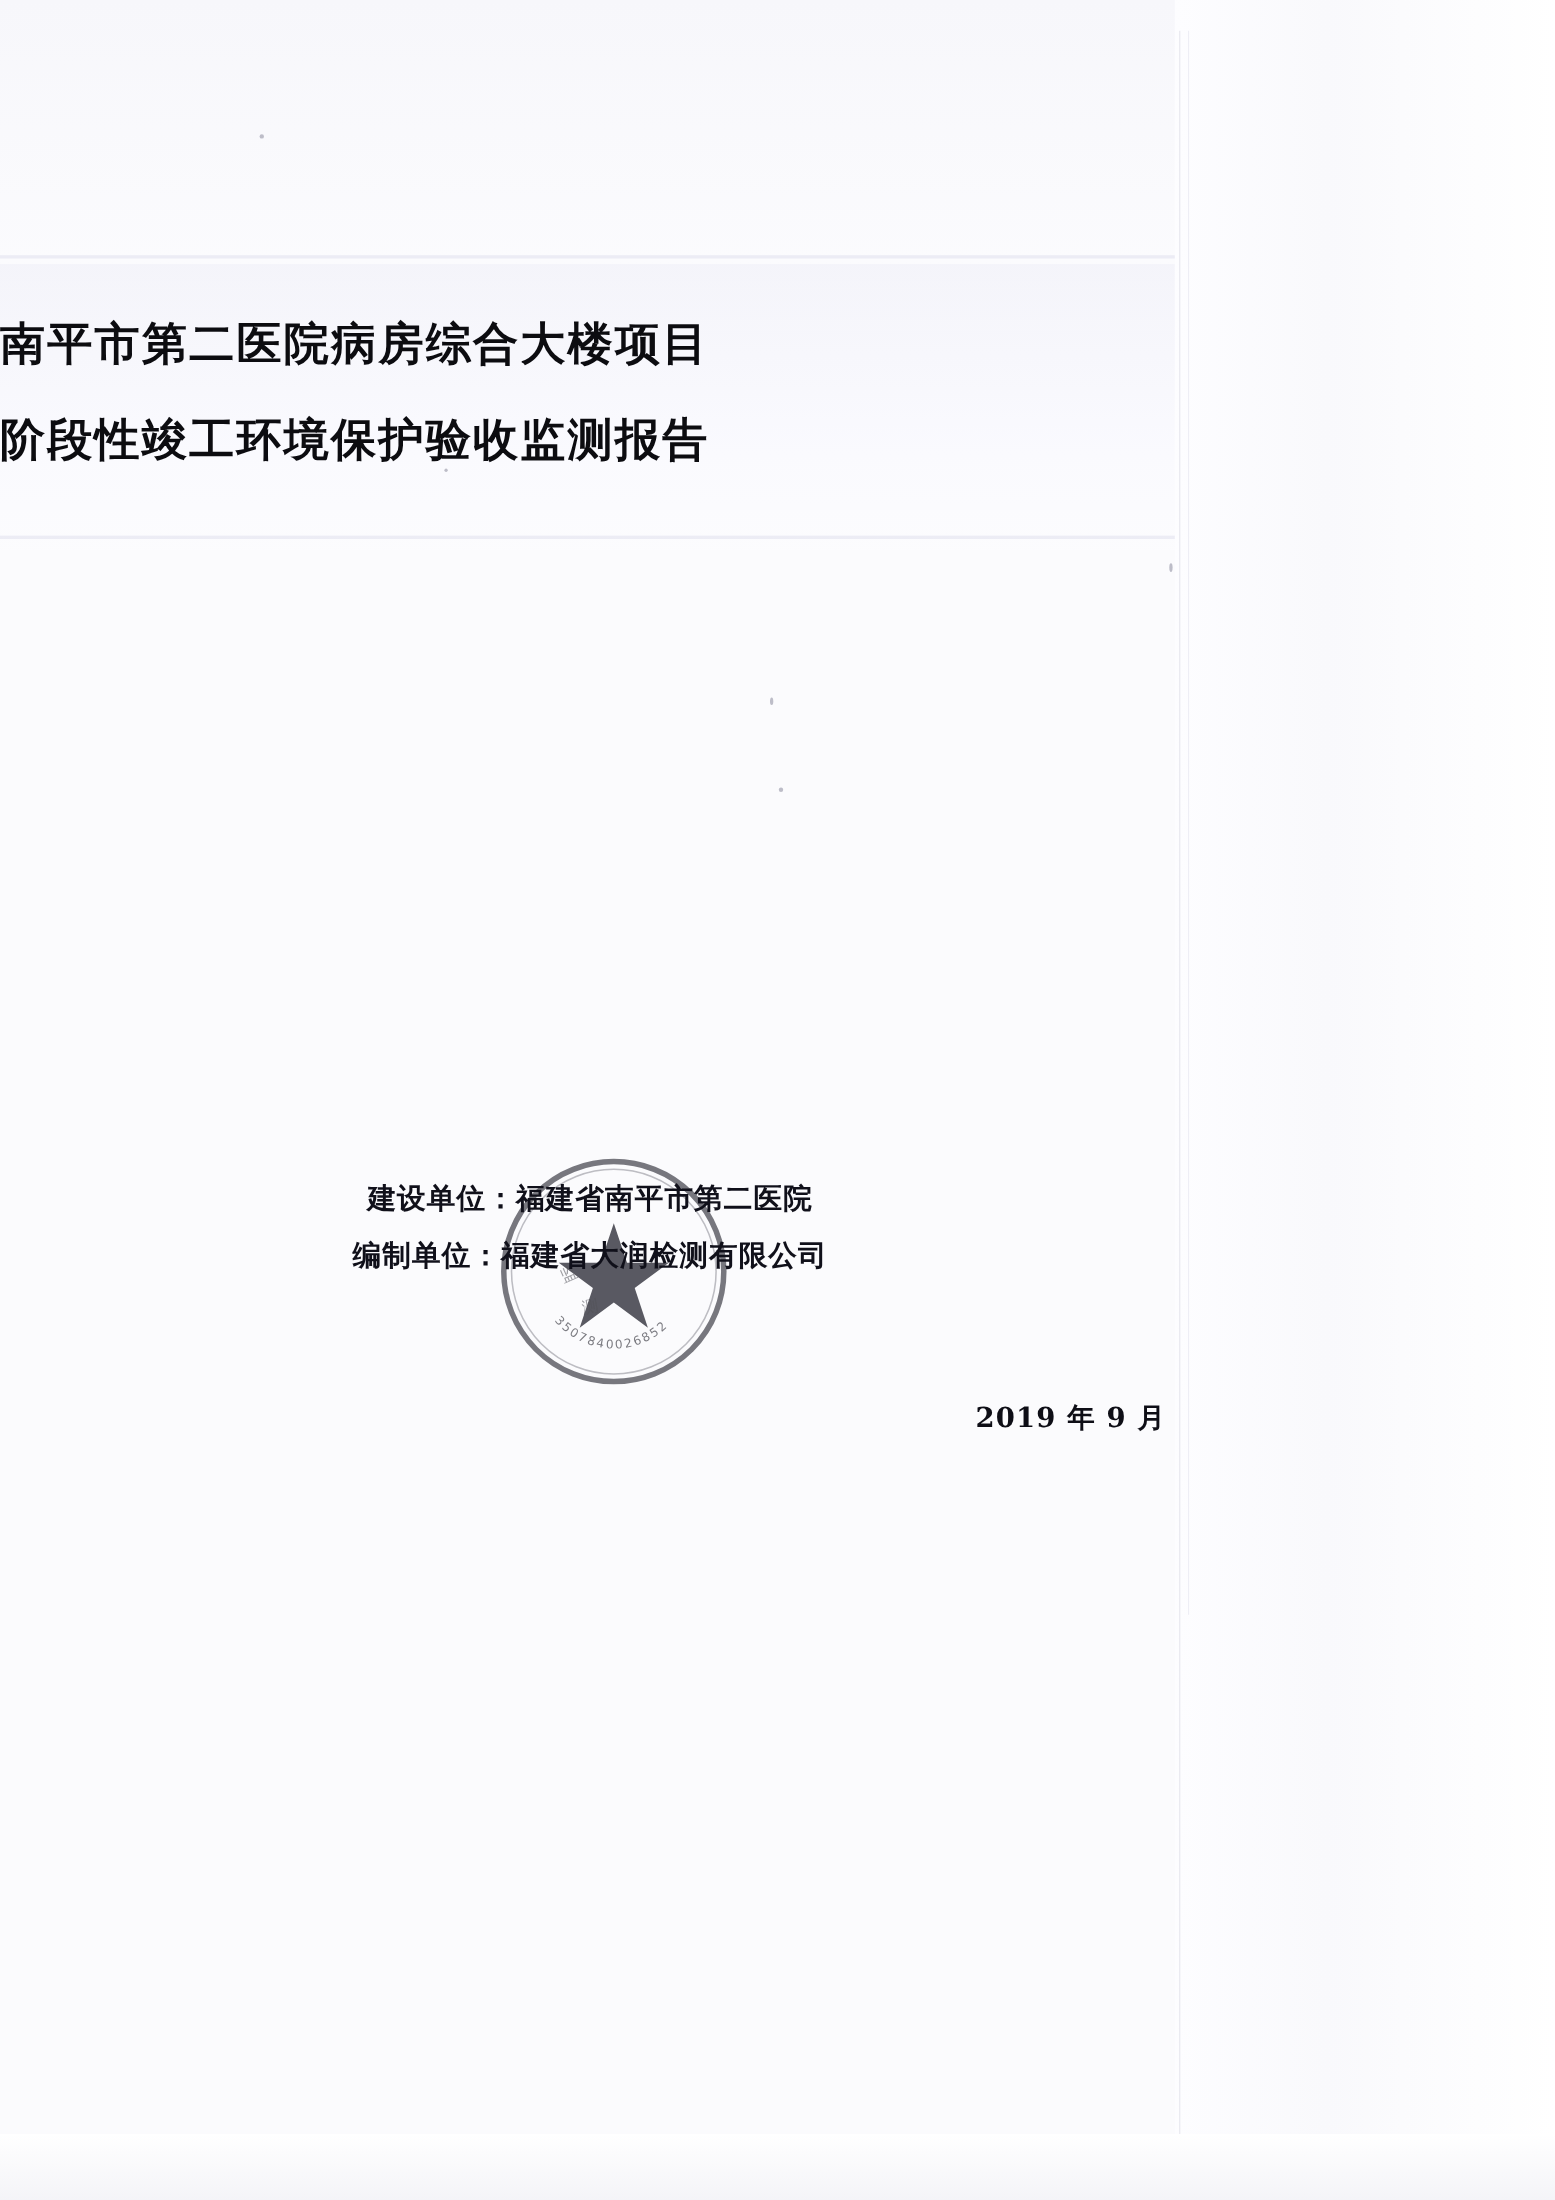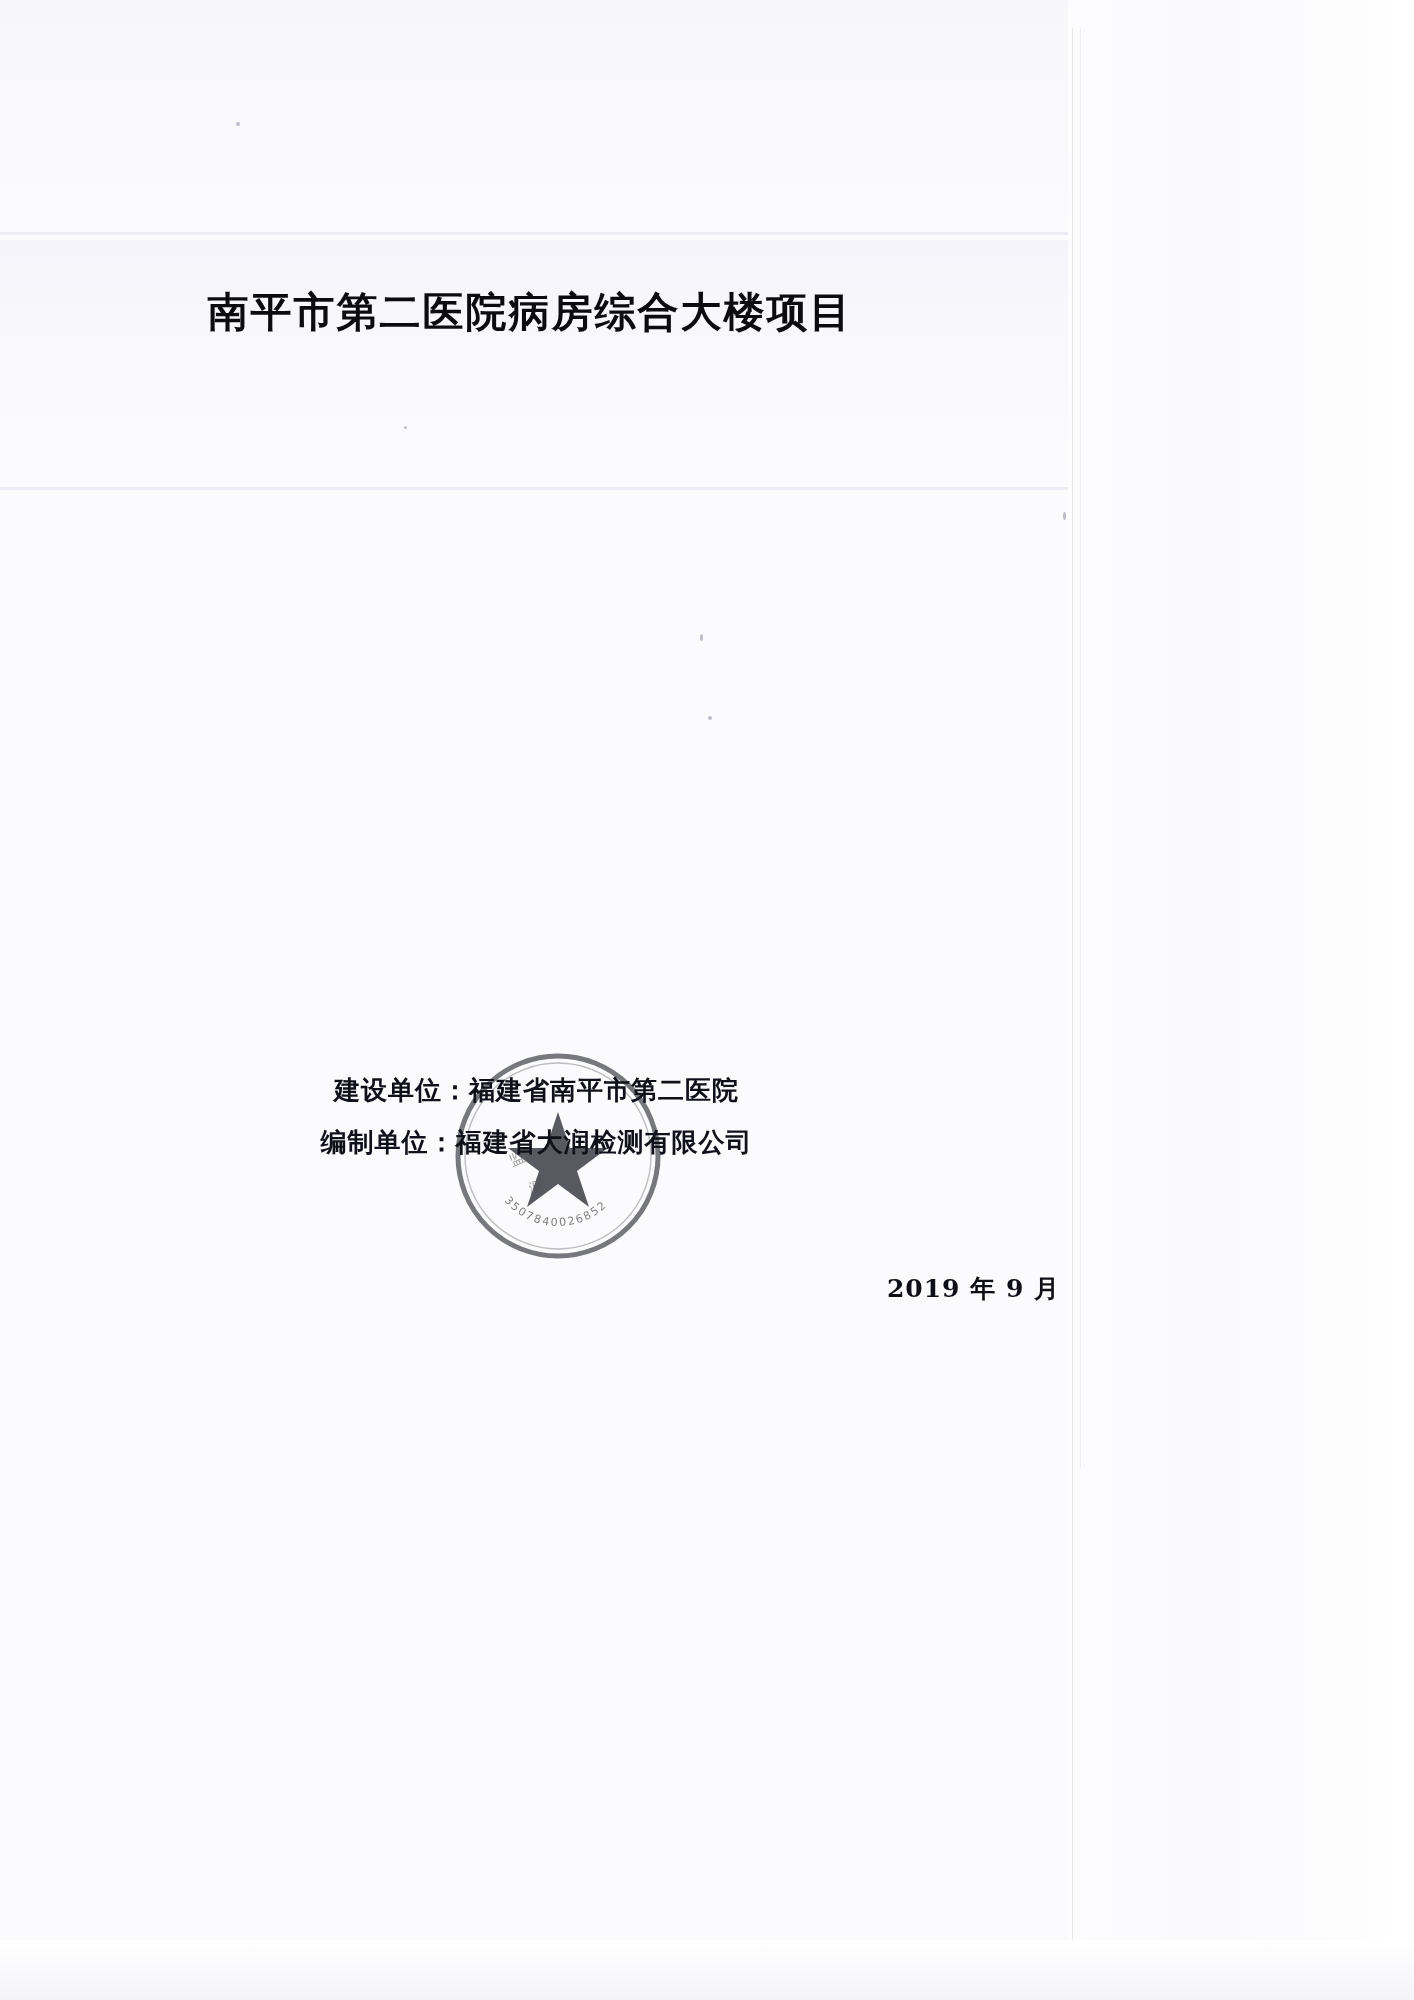--- a/index.html
+++ b/index.html
@@ -82,21 +82,21 @@
     border-radius: 50%;
     pointer-events: none;
   }
 
   
   .title-block {
     position: absolute;
     left: 0;
     top: 268px;
     width: 1060px;
-    text-align: center;
+    text-align: left;
   }
   .title-line {
     font-family: "DejaVu Serif", serif;
     font-weight: bold;
     font-size: 41px;
     letter-spacing: 2px;
     color: #0c0c10;
     line-height: 88px;
     white-space: nowrap;
   }
@@ -166,20 +166,21 @@
   <div class="bottom-shade"></div>
 
   <div class="speck" style="left:236px;top:122px;width:4px;height:4px;"></div>
   <div class="speck" style="left:404px;top:426px;width:3px;height:3px;"></div>
   <div class="speck" style="left:700px;top:634px;width:3px;height:7px;"></div>
   <div class="speck" style="left:708px;top:716px;width:4px;height:4px;"></div>
   <div class="speck" style="left:1063px;top:512px;width:3px;height:8px;"></div>
 
   <div class="title-block">
     <div class="title-line">南平市第二医院病房综合大楼项目</div>
+    <div class="title-line">阶段性竣工环境保护验收监测报告</div>
   </div>
 
   <div class="stamp">
     <svg width="216" height="216" viewBox="0 0 216 216">
       <circle cx="108" cy="108" r="100" fill="none" stroke="#4a4a54" stroke-width="5" opacity="0.85"></circle>
       <circle cx="108" cy="108" r="93" fill="none" stroke="#6d6d78" stroke-width="1.4" opacity="0.5"></circle>
       <polygon points="108,64 120,100 158,100 127,123 139,159 108,136 77,159 89,123 58,100 96,100" fill="#2f2f38" opacity="0.9"></polygon>
       <path id="arcTop" d="M 28 108 A 80 80 0 0 1 188 108" fill="none"></path>
       <path id="arcBottom" d="M 38 108 A 70 70 0 0 0 178 108" fill="none"></path>
       <text class="stamp-text" opacity="0.75">

